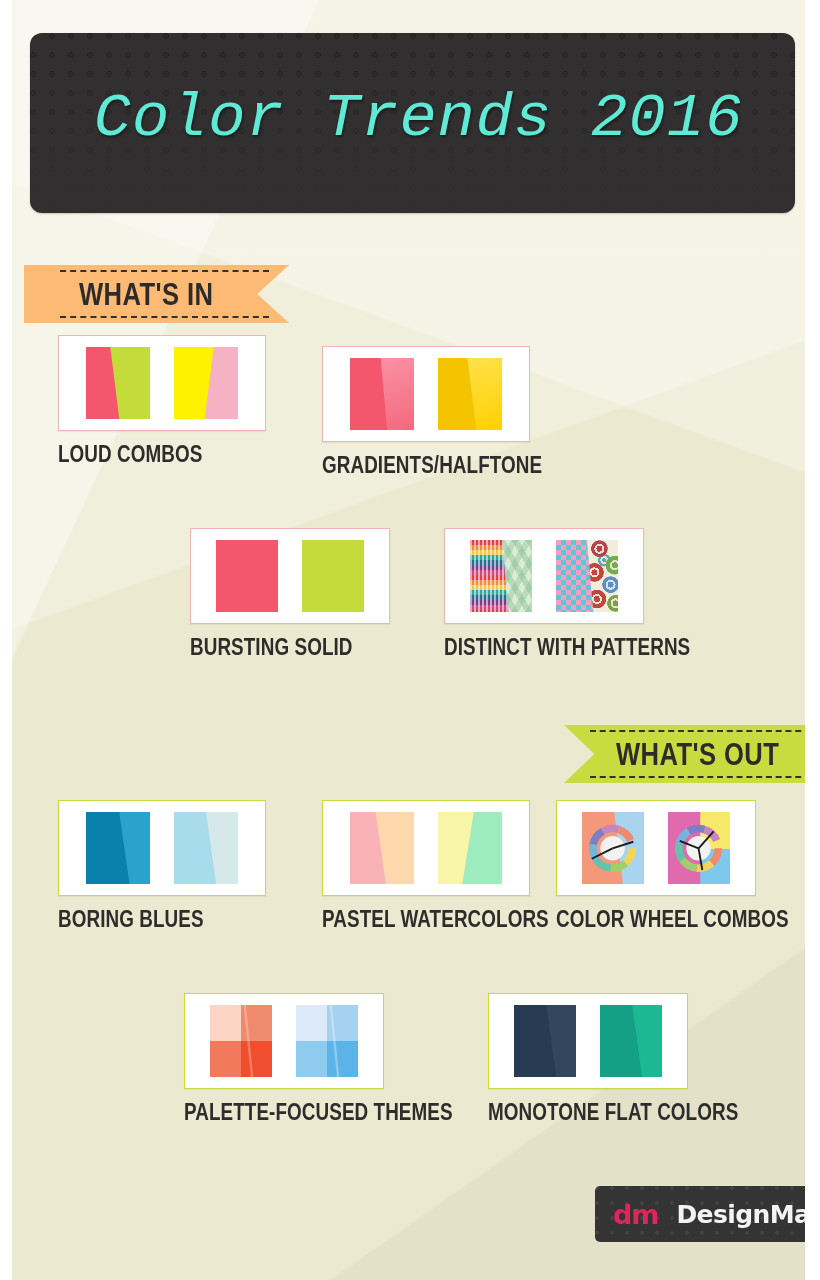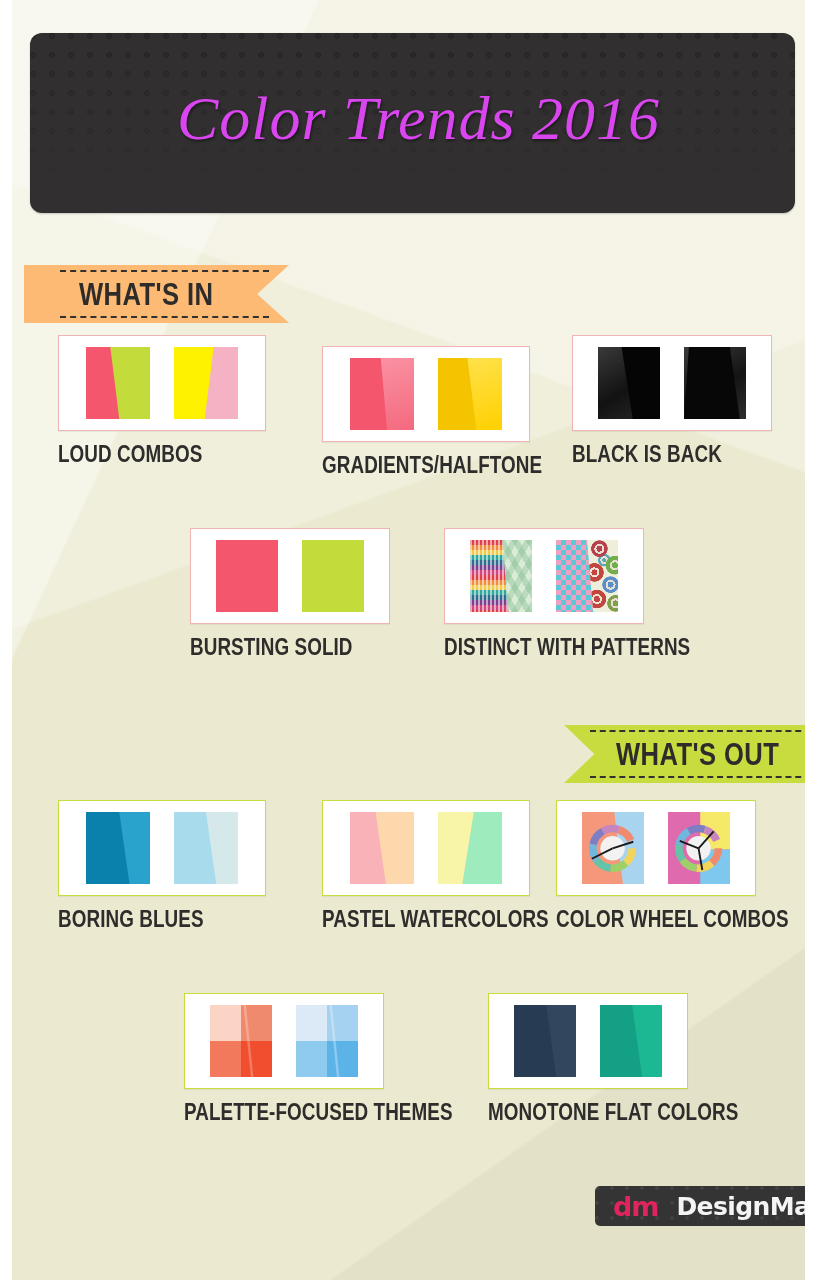--- a/index.html
+++ b/index.html
@@ -45,22 +45,22 @@
   .header .dots2{
     position:absolute;inset:0;
     background-image:
       radial-gradient(circle at 3px 3px, rgba(0,0,0,.30) 2.8px, rgba(0,0,0,0) 3.0px);
     background-size:19px 19px;
     -webkit-mask-image:linear-gradient(to bottom, rgba(0,0,0,1) 0%, rgba(0,0,0,.7) 45%, rgba(0,0,0,.15) 80%, rgba(0,0,0,0) 100%);
             mask-image:linear-gradient(to bottom, rgba(0,0,0,1) 0%, rgba(0,0,0,.7) 45%, rgba(0,0,0,.15) 80%, rgba(0,0,0,0) 100%);
   }
   .header h1{
     position:absolute;left:0;right:0;top:50px;margin:0;
-    text-align:center;color:#d946ef;
-    font-family:Liberation Serif, serif;
+    text-align:center;color:#5eead4;
+    font-family:Liberation Mono, monospace;
     font-style:italic;font-weight:400;
     font-size:62px;letter-spacing:1px;
     text-shadow:1px 2px 3px rgba(0,0,0,.45);
     padding-left:12px;
   }
 
   
   .ribbon{
     position:absolute;height:58px;display:flex;align-items:center;
   }
@@ -129,21 +129,21 @@
     width:124%;
   }
 
   .sw{position:relative;overflow:hidden;}
 
   
   .sw .halfR{position:absolute;inset:0;}
 
   
   .footer{
-    position:absolute;left:583px;top:1186px;width:222px;height:40px;
+    position:absolute;left:583px;top:1186px;width:222px;height:56px;
     background:#353434;border-radius:5px;overflow:hidden;
     display:flex;align-items:center;
   }
   .footer .dots{
     position:absolute;inset:0;
     background-image:radial-gradient(circle at 2px 2px, rgba(255,255,255,.07) 1.8px, rgba(0,0,0,0) 2px);
     background-size:15px 15px;
   }
   .footer .dm{
     position:relative;z-index:2;margin-left:18px;
@@ -198,33 +198,20 @@
           <div class="halfR" style="background:linear-gradient(160deg,#fb97a8,#f4697e);clip-path:polygon(48% 0,100% 0,100% 100%,58% 100%)"></div>
         </div>
         <div class="sw" style="width:64px;height:72px;">
           <div style="position:absolute;inset:0;background:#f5c400"></div>
           <div class="halfR" style="background:linear-gradient(160deg,#ffe455,#ffd000);clip-path:polygon(46% 0,100% 0,100% 100%,60% 100%)"></div>
         </div>
       </div>
       <div class="caption">GRADIENTS/HALFTONE</div>
     </div>
 
-    <div class="card" style="left:560px;top:335px;">
-      <div class="frame" style="width:200px;height:96px;">
-        <div class="sw" style="width:62px;height:72px;">
-          <div style="position:absolute;inset:0;background:linear-gradient(150deg,#3a3a3a,#121212 55%,#2a2a2a)"></div>
-          <div class="halfR" style="background:#050505;clip-path:polygon(38% 0,100% 0,100% 100%,56% 100%)"></div>
-        </div>
-        <div class="sw" style="width:62px;height:72px;">
-          <div style="position:absolute;inset:0;background:linear-gradient(150deg,#3c3c3c,#141414 55%,#2e2e2e)"></div>
-          <div class="halfR" style="background:#070707;clip-path:polygon(8% 0,74% 0,90% 100%,0 100%)"></div>
-        </div>
-      </div>
-      <div class="caption">BLACK IS BACK</div>
-    </div>
 
     <div class="card" style="left:163px;top:528px;margin-left:15px;">
       <div class="frame" style="width:200px;height:96px;">
         <div class="sw" style="width:62px;height:72px;background:#f4566e;"></div>
         <div class="sw" style="width:62px;height:72px;background:#c3dc3c;"></div>
       </div>
       <div class="caption">BURSTING SOLID</div>
     </div>
 
     <div class="card" style="left:432px;top:528px;">

